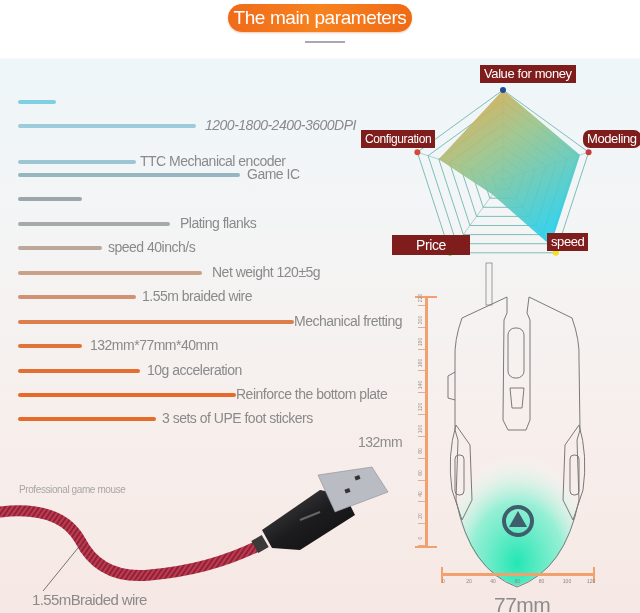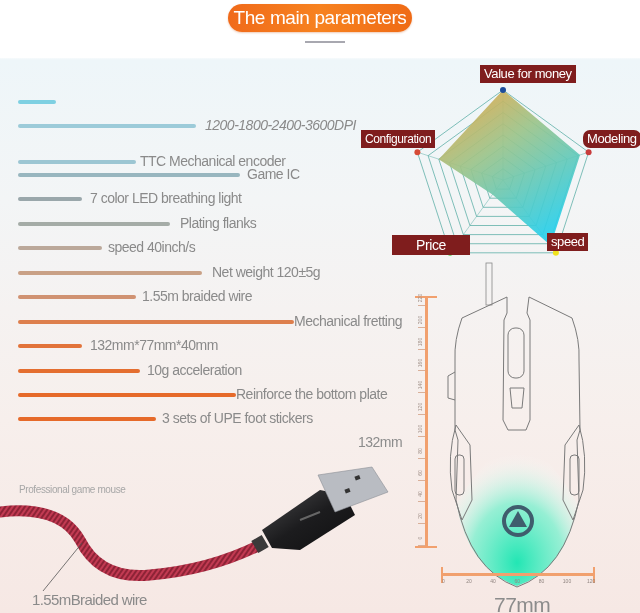--- a/index.html
+++ b/index.html
@@ -59,21 +59,20 @@
     <div class="param" style="top: 136px; left: 0px; width: 640px; margin-top: 17px;">
       <div class="bar" style="width: 118px; background: rgb(156, 198, 211);"></div>
       <div class="text" style="left: 140px;"><span>TTC Mechanical encoder</span></div>
     </div>
     <div class="param" style="top: 166px; left: 0px; width: 640px;">
       <div class="bar" style="width: 222px; background: rgb(152, 182, 191);"></div>
       <div class="text" style="left: 247px;"><span>Game IC</span></div>
     </div>
     <div class="param" style="top: 190px; left: 0px; width: 640px;">
       <div class="bar" style="width: 64px; background: rgb(154, 167, 171);"></div>
-      <div class="text" style="left: 90px;"><span>7 color LED breathing light</span></div>
     </div>
     <div class="param" style="top: 215px; left: 0px; width: 640px;">
       <div class="bar" style="width: 152px; background: rgb(165, 172, 167);"></div>
       <div class="text" style="left: 180px;"><span>Plating flanks</span></div>
     </div>
     <div class="param" style="top: 239px; left: 0px; width: 640px;">
       <div class="bar" style="width: 84px; background: rgb(187, 168, 154);"></div>
       <div class="text" style="left: 108px;"><span>speed 40inch/s</span></div>
     </div>
     <div class="param" style="top: 264px; left: 0px; width: 640px;">

